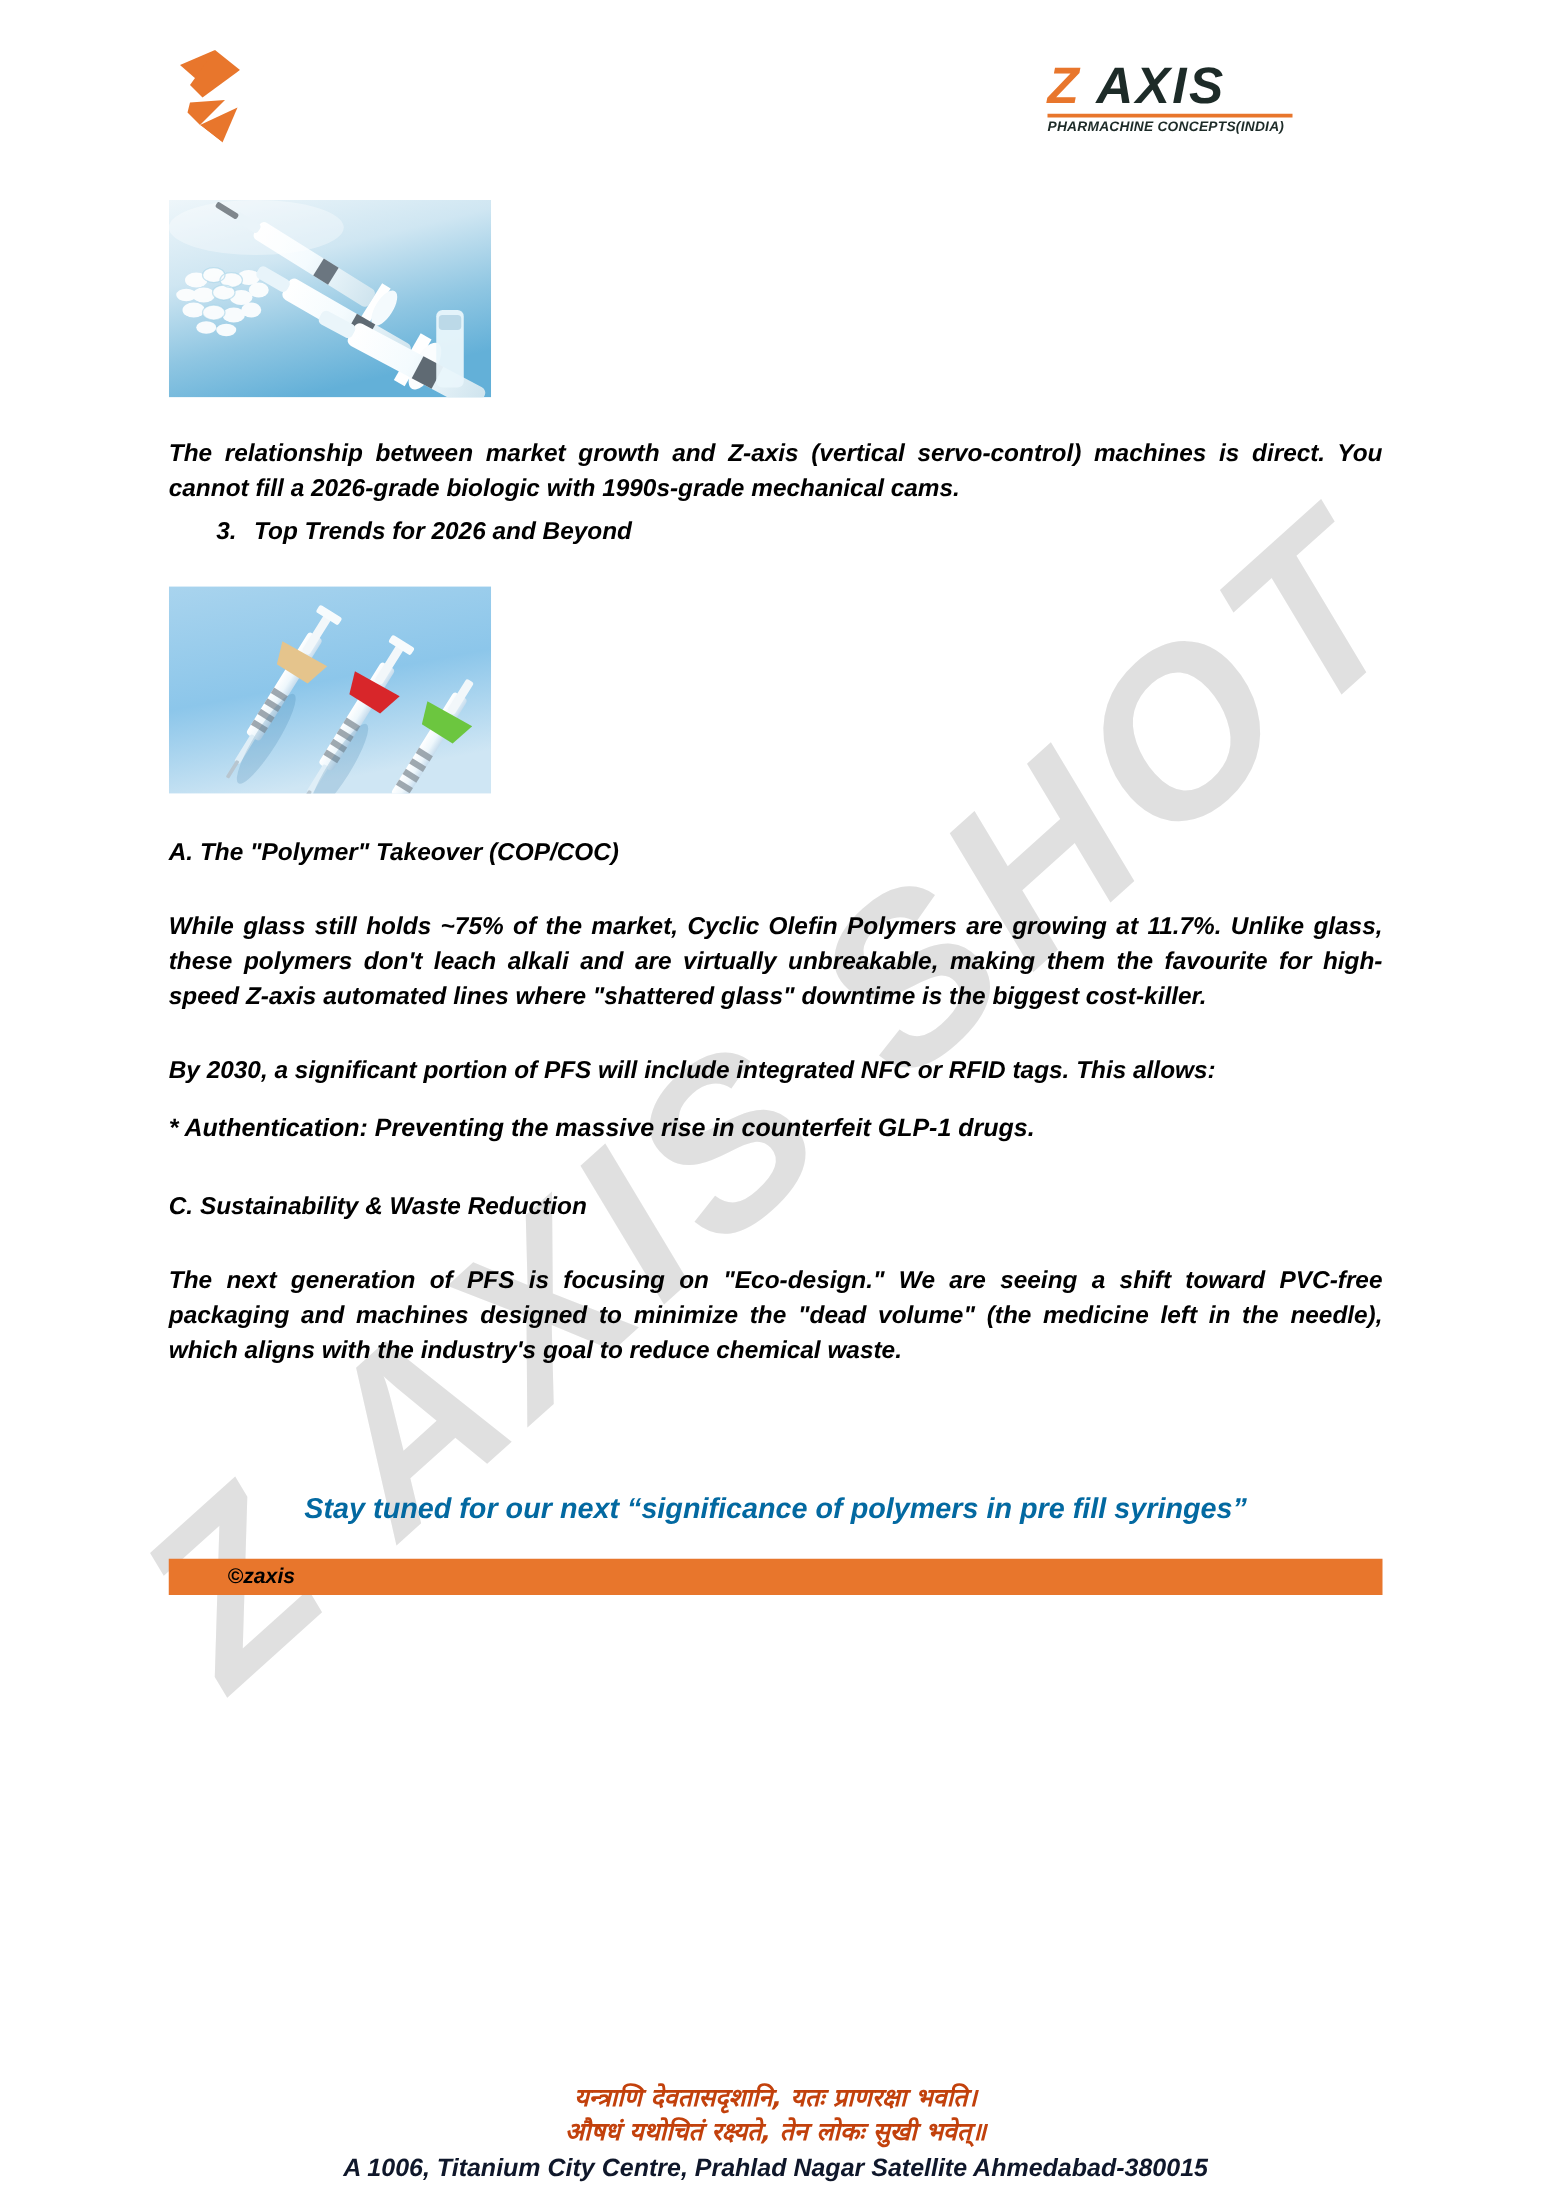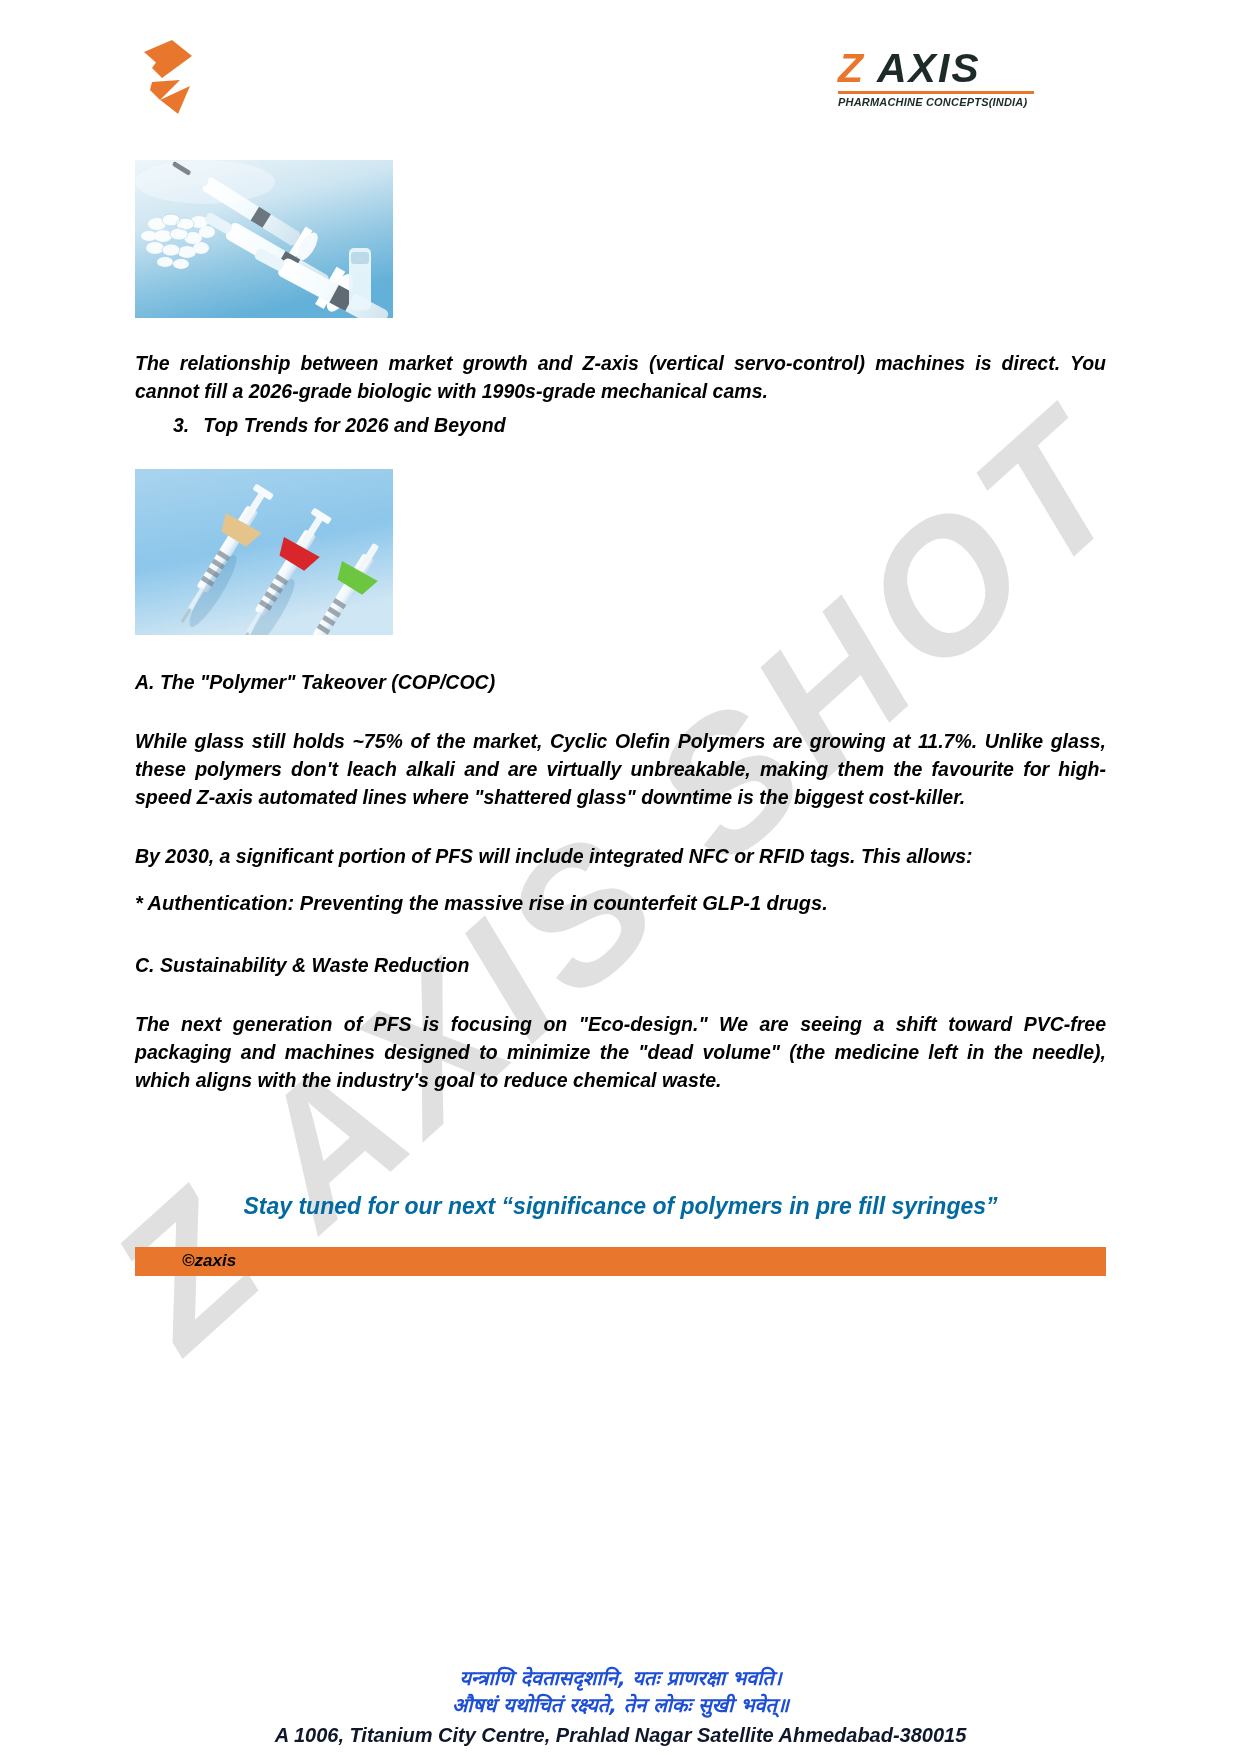--- a/index.html
+++ b/index.html
@@ -175,21 +175,21 @@
     right: 0;
     bottom: 8px;
     text-align: center;
     color: #E8762C;
   }
   .footer .sanskrit {
     font-size: 20px;
     font-style: italic;
     font-weight: bold;
     line-height: 1.38;
-    color: #1d4ed8;
+    color: #c2410c;
     font-family: "DejaVu Sans", sans-serif;
   }
   .footer .addr {
     font-size: 20px;
     font-weight: bold;
     font-style: italic;
     color: #0f172a;
     margin-top: 4px;
   }
   .footer .contact {

